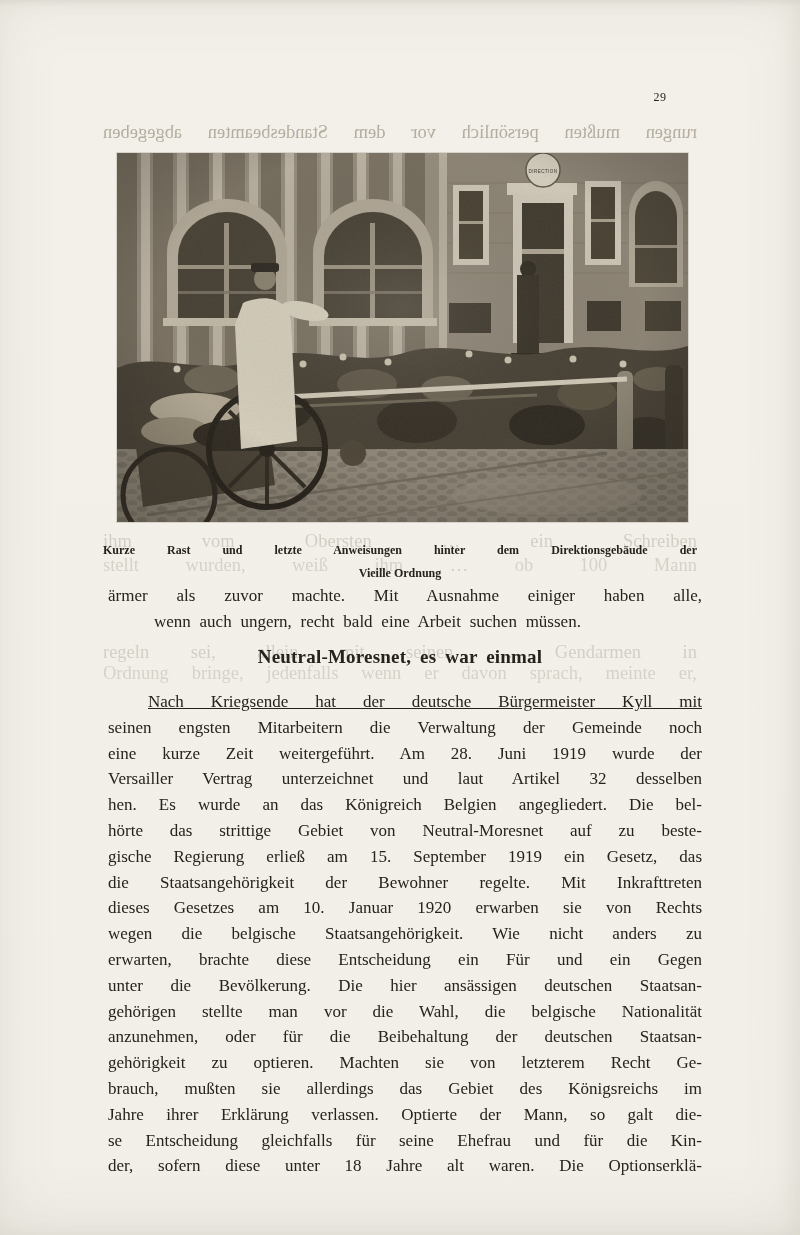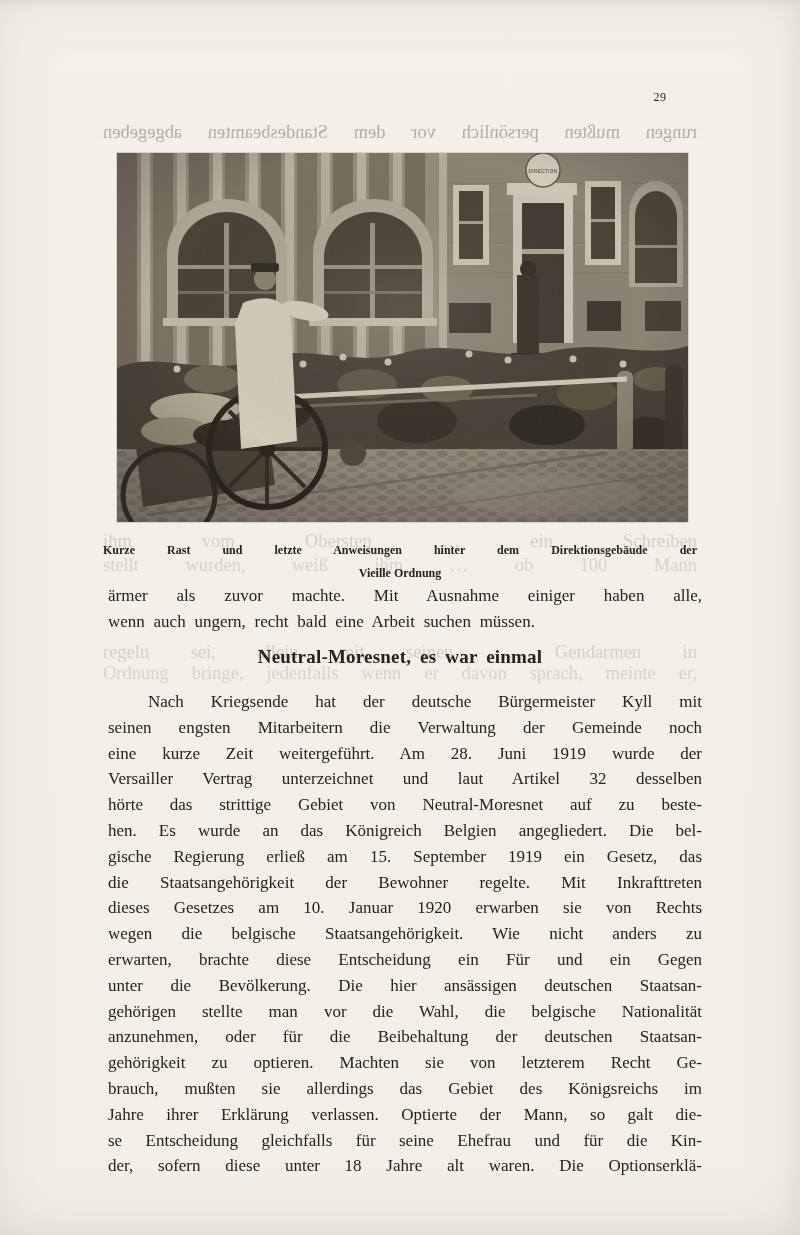--- a/index.html
+++ b/index.html
@@ -32,22 +32,22 @@
     font-weight:700;font-size:12px;line-height:22.5px;}
   .cap1{text-align:justify;text-align-last:justify;}
   .cap2{text-align:center;}
   
   .textblock{position:absolute;left:108px;width:594px;z-index:2;
     font-size:17px;line-height:25.8px;}
   .intro{top:583px;}
   .para{top:689px;}
   .line{text-align:justify;text-align-last:justify;white-space:nowrap;}
   .line{white-space:normal;}
-  .intro .line:last-child{text-align-last:left;word-spacing:4.5px;}
-  .para .line:first-child{text-indent:40px;}
+  .intro .line:last-child{text-align-last:left;word-spacing:4.5px;margin-left:46px;}
+  .para .line:first-child{text-indent:40px;text-decoration:underline;}
   .heading{position:absolute;left:103px;top:646px;width:594px;margin:0;z-index:2;
     font-size:19px;font-weight:700;text-align:center;letter-spacing:.2px;
     word-spacing:4px;}
 </style>
 </head>
 <body>
 
 <div class="page">
 
   <div class="ghost mirror g1">rungen mußten persönlich vor dem Standesbeamten abgegeben</div>
@@ -247,22 +247,22 @@
       <div class="line">wenn auch ungern, recht bald eine Arbeit suchen müssen.</div>
     </div>
 
   <h2 class="heading">Neutral-Moresnet, es war einmal</h2>
 
   <div class="textblock para">
       <div class="line">Nach Kriegsende hat der deutsche Bürgermeister Kyll mit</div>
       <div class="line">seinen engsten Mitarbeitern die Verwaltung der Gemeinde noch</div>
       <div class="line">eine kurze Zeit weitergeführt. Am 28. Juni 1919 wurde der</div>
       <div class="line">Versailler Vertrag unterzeichnet und laut Artikel 32 desselben</div>
+      <div class="line">hen. Es wurde an das Königreich Belgien angegliedert. Die bel-</div>
       <div class="line">hörte das strittige Gebiet von Neutral-Moresnet auf zu beste-</div>
-      <div class="line">hen. Es wurde an das Königreich Belgien angegliedert. Die bel-</div>
       <div class="line">gische Regierung erließ am 15. September 1919 ein Gesetz, das</div>
       <div class="line">die Staatsangehörigkeit der Bewohner regelte. Mit Inkrafttreten</div>
       <div class="line">dieses Gesetzes am 10. Januar 1920 erwarben sie von Rechts</div>
       <div class="line">wegen die belgische Staatsangehörigkeit. Wie nicht anders zu</div>
       <div class="line">erwarten, brachte diese Entscheidung ein Für und ein Gegen</div>
       <div class="line">unter die Bevölkerung. Die hier ansässigen deutschen Staatsan-</div>
       <div class="line">gehörigen stellte man vor die Wahl, die belgische Nationalität</div>
       <div class="line">anzunehmen, oder für die Beibehaltung der deutschen Staatsan-</div>
       <div class="line">gehörigkeit zu optieren. Machten sie von letzterem Recht Ge-</div>
       <div class="line">brauch, mußten sie allerdings das Gebiet des Königsreichs im</div>

